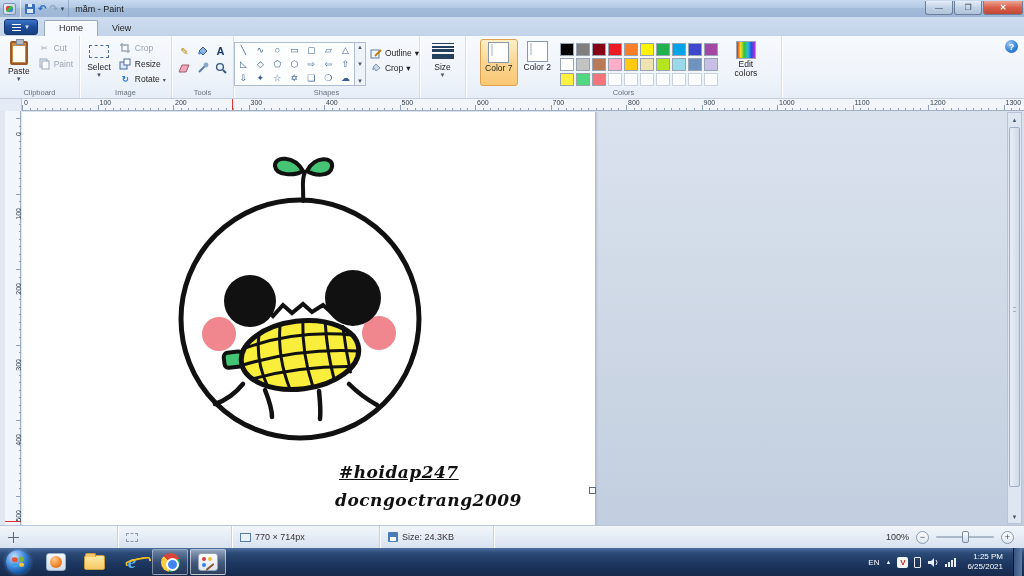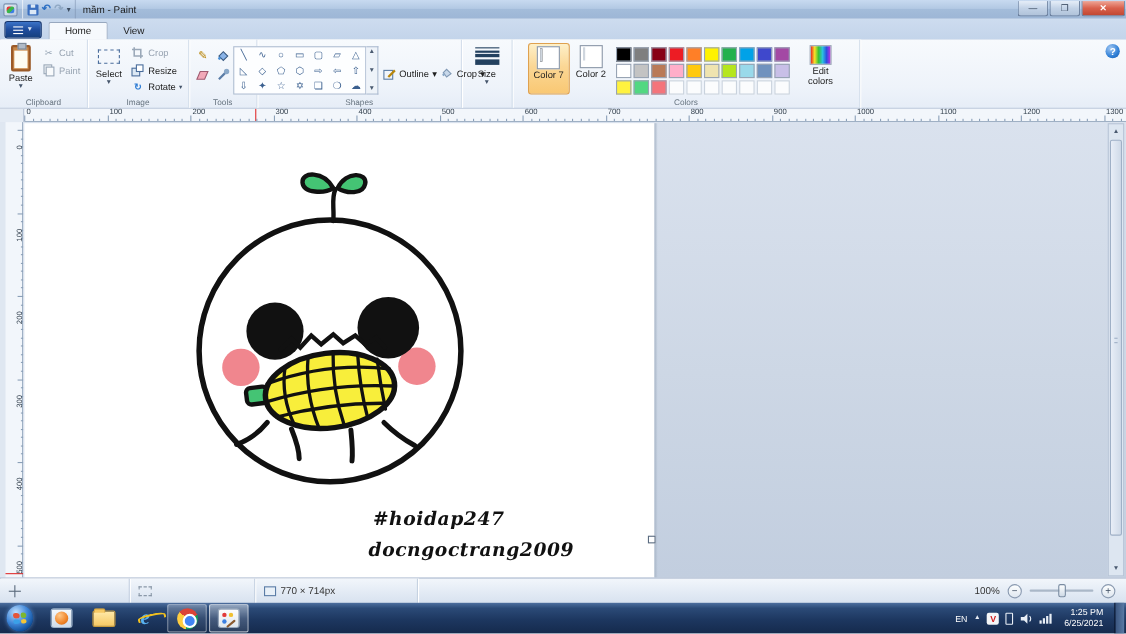--- a/index.html
+++ b/index.html
@@ -61,21 +61,21 @@
   
   .tools-grid { display:grid; grid-template-columns:repeat(3,17px); grid-auto-rows:16px; gap:1px; padding-top:4px; }
   .toolcell { display:flex; align-items:center; justify-content:center; font-size:10px; }
   
   .brush-ic { width:26px; height:22px; background:#fff; border:1px solid #d8c9a8; border-radius:2px; position:relative; overflow:hidden; }
   
   .shape-panel { display:flex; padding-top:3px; }
   .shape-grid { display:grid; grid-template-columns:repeat(7,17px); grid-auto-rows:14px; background:#fdfeff; border:1px solid #aebdd2; }
   .shape-cell { display:flex; align-items:center; justify-content:center; font-size:9px; color:#3a5f8f; }
   .shape-scroll { width:11px; border:1px solid #aebdd2; border-left:none; background:#eef3f9; display:flex; flex-direction:column; align-items:center; justify-content:space-between; font-size:6px; color:#4a5a70; padding:1px 0; }
-  .of-col { display:flex; flex-direction:row; gap:3px; padding:5px 0 0 4px; }
+  .of-col { display:flex; flex-direction:column; gap:3px; padding:5px 0 0 4px; }
   .of-item { display:flex; align-items:center; gap:3px; font-size:8.5px; color:#1e1e1e; }
   
   .size-ic { width:22px; height:20px; display:flex; flex-direction:column; justify-content:space-between; padding:2px 0; }
   .size-ic i { display:block; background:#23415f; }
   
   .cwell { width:21px; height:21px; border:1px solid #8a97a8; background:#fff; padding:2px; }
   .cwell .inner { width:100%; height:100%; border:1px solid #cfd6de; }
   .color-grid { display:grid; grid-template-columns:repeat(10,15px); grid-auto-rows:14px; gap:1px; padding-top:4px; margin-left:3px; }
   .swatch { width:14px; height:13px; border:1px solid #98a4b4; }
   .swatch.empty { background:#fbfcfd; border-color:#c9d2dd; }
@@ -99,21 +99,21 @@
   .vmarker { position:absolute; left:5px; width:16px; height:1px; background:#e03030; }
 
   
   .work { position:absolute; top:111px; left:0; right:0; height:414px;
     background:linear-gradient(180deg,#dae2ee 0%,#cdd7e5 55%,#c2cedf 100%); }
   .canvas { position:absolute; left:22px; top:1px; width:573px; height:413px; background:#fff; }
   .canvas-shadow { position:absolute; left:595px; top:1px; width:3px; height:413px; background:linear-gradient(90deg,#aab7c8,transparent); }
   .resize-handle { position:absolute; left:589px; top:376px; width:7px; height:7px; background:#fff; border:1px solid #5a6b80; }
   .signature { position:absolute; left:313px; top:346px; font-family:"DejaVu Serif",serif; font-style:italic; font-weight:bold;
     font-size:17px; line-height:28px; color:#111; letter-spacing:.5px; }
-  .signature .l1 { padding-left:4px; }
+  .signature .l1 { padding-left:4px;text-decoration:underline; }
   .vscroll { position:absolute; right:2px; top:1px; width:15px; height:412px; background:#dde6f1; border:1px solid #b7c4d6; }
   .vscroll .arr { position:absolute; left:0; right:0; height:13px; display:flex; align-items:center; justify-content:center; font-size:6px; color:#4a5a70; }
   .vscroll .thumb { position:absolute; left:1px; right:1px; top:14px; height:360px; background:linear-gradient(90deg,#e8eef7,#cfdae8); border:1px solid #9fb0c6; border-radius:2px; }
   .vscroll .grip { position:absolute; left:3px; right:3px; top:50%; height:5px; border-top:1px solid #9fb0c6; border-bottom:1px solid #9fb0c6; }
 
   
   .statusbar { position:absolute; top:525px; left:0; right:0; height:23px;
     background:linear-gradient(#f2f6fb,#e2eaf4 60%,#d8e2ef); border-top:1px solid #b9c6d7; display:flex; align-items:center; font-size:9px; color:#333; }
   .sseg { height:100%; display:flex; align-items:center; gap:4px; padding:0 8px; border-right:1px solid #c6d2e1; box-shadow:1px 0 0 #fff; }
   .sseg.grow { flex:1; border-right:none; box-shadow:none; }
@@ -675,20 +675,24 @@
     <div class="sseg" style="width:118px">
       <span class="cross-ic"></span>
     </div>
     <div class="sseg" style="width:114px">
       <span class="selsz-ic"></span>
     </div>
     <div class="sseg" style="width:148px">
       <span class="imgsz-ic"></span>
       <span>770 × 714px</span>
     </div>
+    <div class="sseg" style="width:114px">
+      <span class="filesz-ic"></span>
+      <span>Size: 24.3KB</span>
+    </div>
     <div class="sseg grow"></div>
     <div class="zoom-cluster">
       <span>100%</span>
       <span class="zoom-btn">−</span>
       <span class="zoom-track">
           <span class="zoom-thumb"></span>
         </span>
       <span class="zoom-btn">+</span>
     </div>
   </div>

